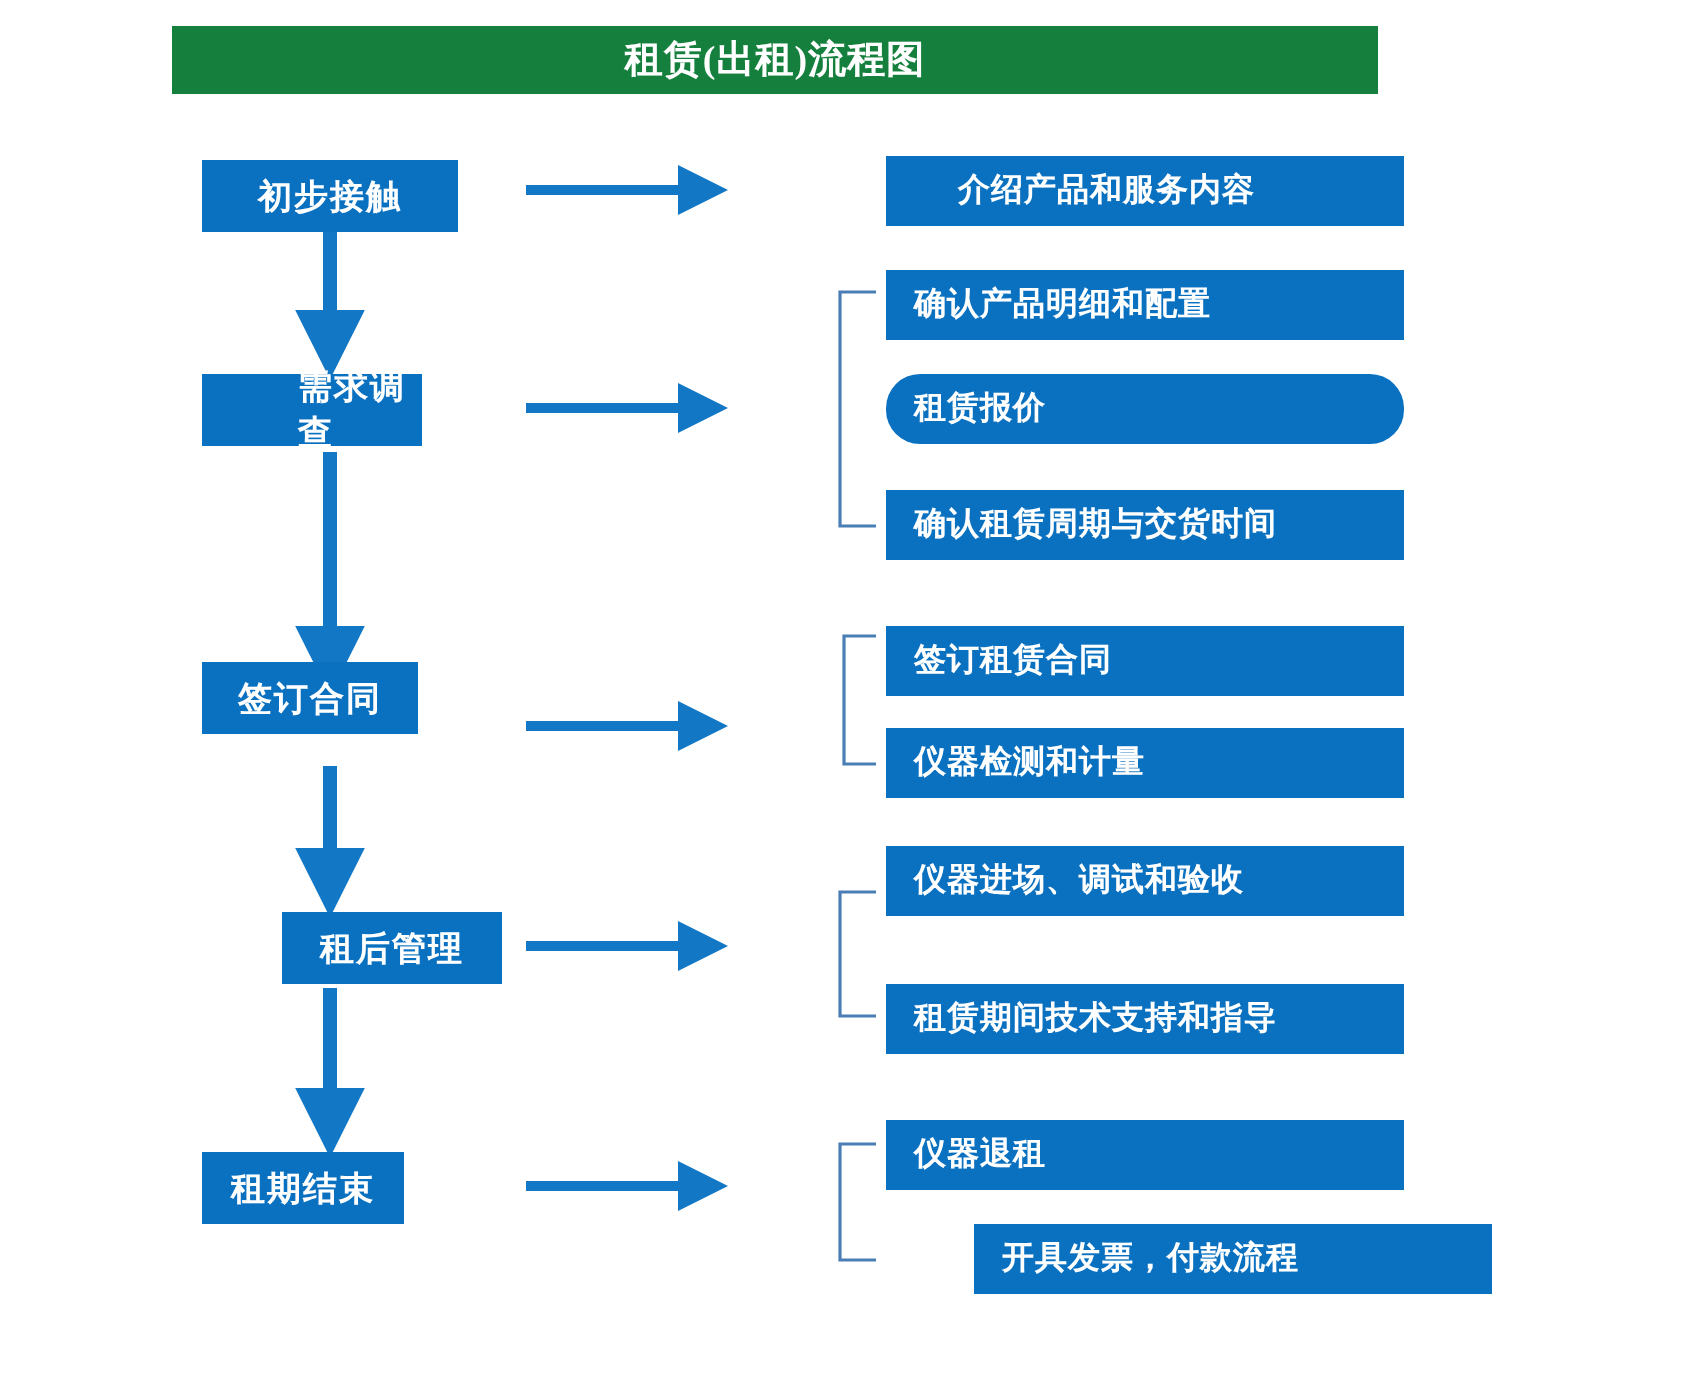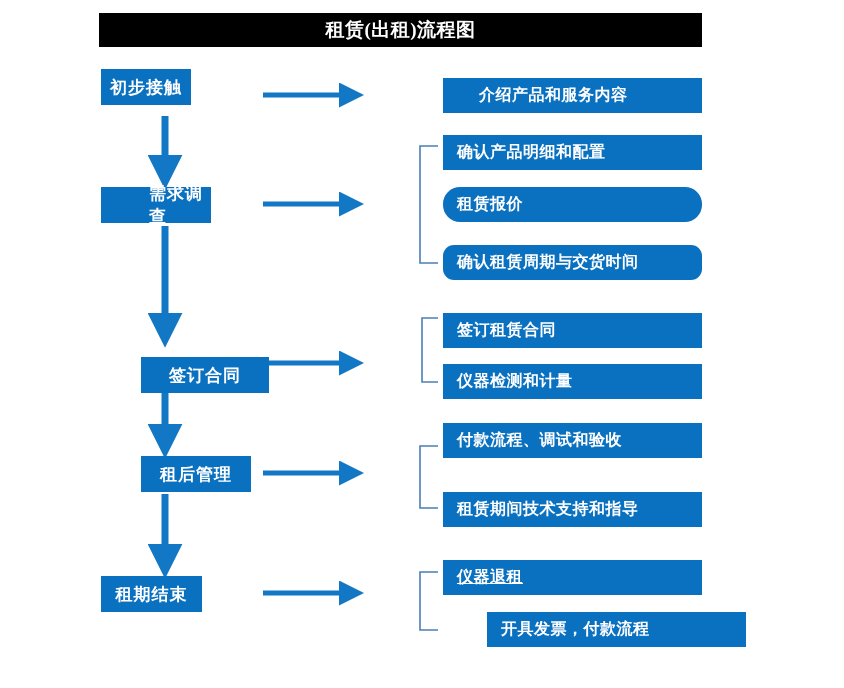--- a/index.html
+++ b/index.html
@@ -18,25 +18,25 @@
   #canvas {
     position: absolute;
     left: 0; top: 0;
     width: 844px;
     height: 688px;
   }
 
   
   .title-bar {
     position: absolute;
-    left: 99px;
+    left: 86px;
     top: 13px;
     width: 603px;
     height: 34px;
-    background: #000000;
+    background: #15803d;
     color: #ffffff;
     font-size: 19px;
     font-weight: bold;
     display: flex;
     align-items: center;
     justify-content: center;
     letter-spacing: 0.5px;
     box-sizing: border-box;
   }
 
@@ -131,43 +131,43 @@
       <path d="M438,318 L422,318 L422,382 L438,382" fill="none" stroke="#4a7fb5" stroke-width="1.6"></path>
     </g>
     <g>
       <path d="M438,446 L420,446 L420,508 L438,508" fill="none" stroke="#4a7fb5" stroke-width="1.6"></path>
     </g>
     <g>
       <path d="M438,572 L420,572 L420,630 L438,630" fill="none" stroke="#4a7fb5" stroke-width="1.6"></path>
     </g>
   </svg>
 
-  <div class="stage-box" style="left:101px; top:69px; width:90px;">初步接触</div>
+  <div class="stage-box" style="left:101px; top:80px; width:128px;">初步接触</div>
 
   <div class="stage-box" style="left:101px; top:187px; width:110px;padding-left:48px;">需求调查</div>
 
-  <div class="stage-box" style="left:101px; top:357px; width:128px;margin-left:40px;">签订合同</div>
+  <div class="stage-box" style="left:101px; top:331px; width:108px;">签订合同</div>
 
   <div class="stage-box" style="left:101px; top:456px; width:110px;margin-left:40px;">租后管理</div>
 
   <div class="stage-box" style="left:101px; top:576px; width:101px;">租期结束</div>
 
   <div class="detail-box" style="top:78px;padding-left:36px;">介绍产品和服务内容</div>
 
   <div class="detail-box" style="top:135px;">确认产品明细和配置</div>
 
   <div class="detail-box" style="top:187px;border-radius:17px;">租赁报价</div>
 
-  <div class="detail-box" style="top:245px;border-radius:11px;">确认租赁周期与交货时间</div>
+  <div class="detail-box" style="top:245px;">确认租赁周期与交货时间</div>
 
   <div class="detail-box" style="top:313px;">签订租赁合同</div>
 
   <div class="detail-box" style="top:364px;">仪器检测和计量</div>
 
-  <div class="detail-box" style="top:423px;">付款流程、调试和验收</div>
+  <div class="detail-box" style="top:423px;">仪器进场、调试和验收</div>
 
   <div class="detail-box" style="top:492px;">租赁期间技术支持和指导</div>
 
-  <div class="detail-box" style="top:560px;text-decoration:underline;">仪器退租</div>
+  <div class="detail-box" style="top:560px;">仪器退租</div>
 
   <div class="detail-box" style="top:612px;margin-left:44px;">开具发票，付款流程</div>
 
 </div>
 
 </body></html>

